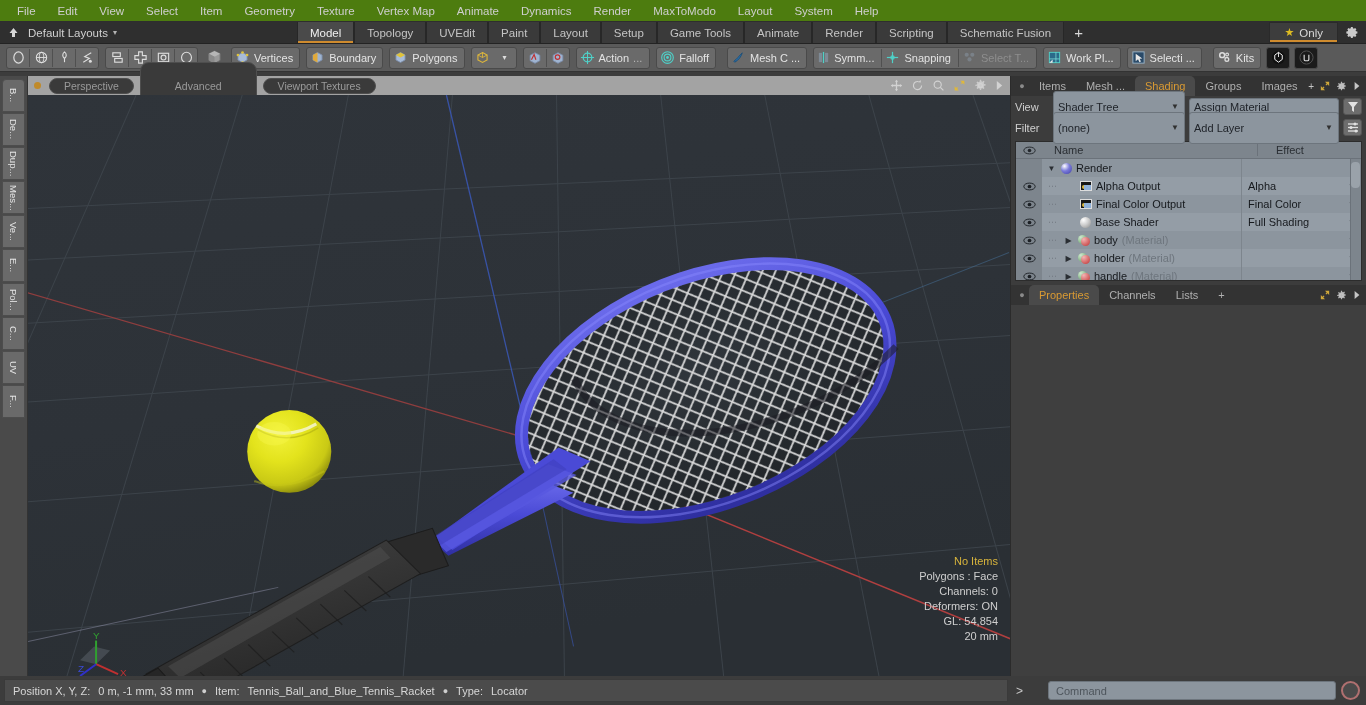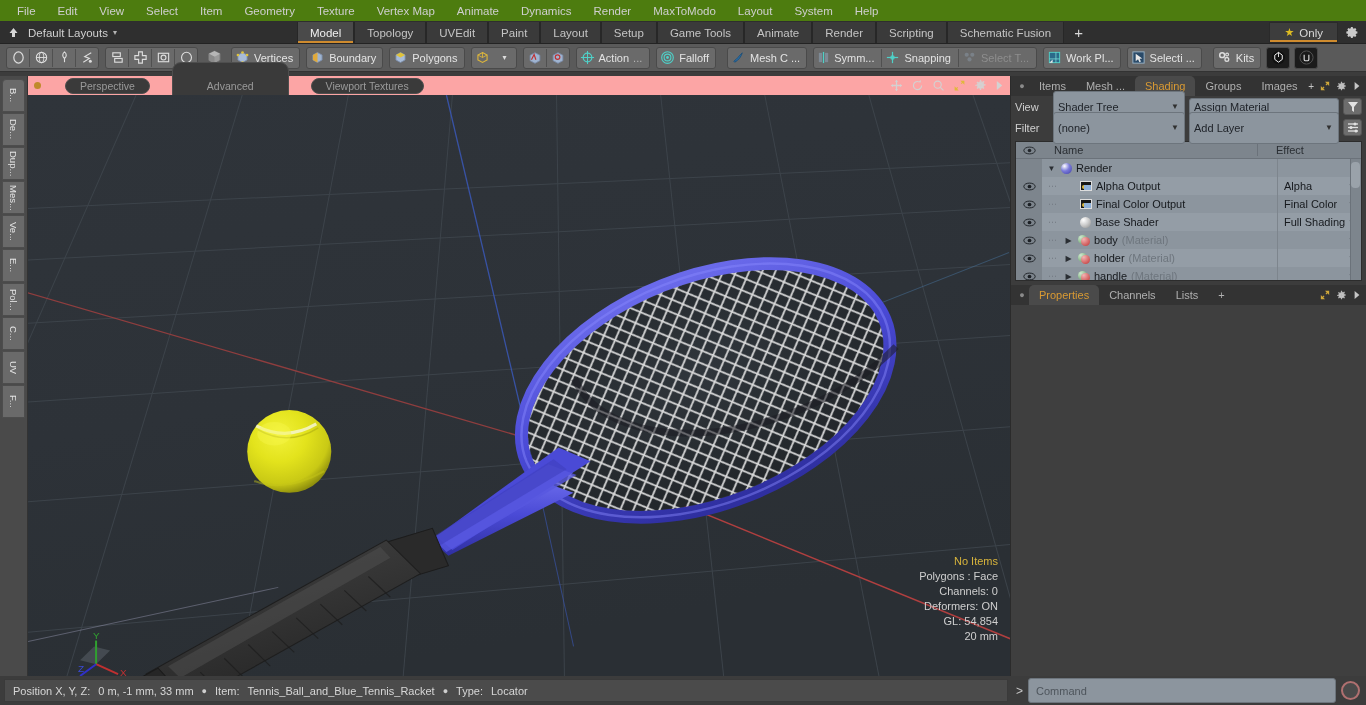--- a/index.html
+++ b/index.html
@@ -70,22 +70,22 @@
           margin-bottom:1px; display:flex; align-items:center; justify-content:center;
           color:#e4e4e4; font-size:9.5px; position:relative; }
   .vtab span { writing-mode:vertical-rl; text-orientation:mixed; white-space:nowrap;
                letter-spacing:0px; }
   .vtab:first-child { border-radius:4px 4px 0 0; }
   .vstrip-rest { flex:1; background:#4a4a4a; }
 
   
   .vpwrap { flex:1; background:#2b2b2b; display:flex; flex-direction:column;
             border-left:1px solid #333; position:relative; }
-  .vphead { height:19px; background:#fca5a5; display:flex; align-items:center;
-            padding:0 6px; gap:22px; position:relative; }
+  .vphead { height:19px; background:#a3a3a3; display:flex; align-items:center;
+            padding:0 6px; gap:6px; position:relative; }
   .vpdot { width:7px; height:7px; border-radius:50%; background:#c08a2a; margin-right:2px; }
   .vpbtn { padding:1px 14px; border:1px solid #4e4e4e; border-radius:9px;
            background:#3a3a3a; color:#9a9a9a; font-size:10.5px; white-space:nowrap; }
   .vpicons { position:absolute; right:6px; top:0; height:19px; display:flex;
              align-items:center; gap:8px; color:#d2d2d2; }
 
   .viewport { flex:1; position:relative; overflow:hidden; background:#2e3338; }
 
   .stats { position:absolute; right:12px; bottom:32px; text-align:right;
            font-size:11px; color:#cfcfcf; line-height:15px; }
@@ -125,21 +125,21 @@
                font-size:11px; color:#2a2e33; border-bottom:1px solid #6b727a; }
   .th-eye { width:26px; display:flex; align-items:center; justify-content:center; }
   .th-name { flex:1; padding-left:12px; }
   .th-effect { width:104px; padding-left:18px; border-left:1px solid #6b727a; }
   .tree-body { flex:1; overflow:hidden; position:relative; }
   .trow { height:18px; display:flex; align-items:center; font-size:11px; color:#16191d; }
   .trow .c-eye { width:26px; display:flex; align-items:center; justify-content:center;
                  background:#7d858d; height:18px; }
   .trow .c-name { flex:1; display:flex; align-items:center; gap:4px; padding-left:4px;
                   overflow:hidden; white-space:nowrap; }
-  .trow .c-eff { width:84px; height:18px; border-left:1px solid #7d858d;
+  .trow .c-eff { width:120px; height:18px; border-left:1px solid #7d858d;
                  display:flex; align-items:center; padding-left:6px; position:relative; }
   .trow .c-eff .cc { position:absolute; right:5px; font-size:8px; color:#222; }
   .muted { color:#6e767e; }
   .indent { display:inline-block; width:13px; }
   .dline { display:inline-block; width:13px; color:#6e767e; font-size:9px; text-align:center; }
   .tri { font-size:8px; color:#2a2e33; width:11px; display:inline-block; text-align:center; }
   .scroll-col { position:absolute; right:0; top:0; width:11px; bottom:0;
                 background:#7d858d; border-left:1px solid #6b727a; }
   .scroll-thumb { position:absolute; right:1px; top:3px; width:9px; height:26px;
                   background:#9aa2aa; border-radius:4px; }
@@ -167,23 +167,23 @@
   
   .statusbar { position:absolute; left:0; right:0; bottom:0; height:29px;
                background:#3c3c3c; display:flex; align-items:center; }
   .sb-left { flex:1; height:23px; margin:0 2px 0 4px; background:#4b4b4b;
              border:1px solid #3a3a3a; display:flex; align-items:center;
              padding:0 8px; font-size:11px; color:#d6d6d6; gap:8px; }
   .sb-bullet { color:#cfcfcf; font-size:9px; }
   .sb-right { width:356px; height:29px; display:flex; align-items:center;
               gap:5px; padding:0 6px; }
   .prompt { color:#c8c8c8; font-size:12px; }
-  .cmd { flex:1; height:25px; background:#8c959e; border:1px solid #6d757d;
+  .cmd { flex:1; height:19px; background:#8c959e; border:1px solid #6d757d;
          border-radius:3px; display:flex; align-items:center; padding:0 7px;
-         font-size:11px; color:#4e555c; }
+         font-size:11px; color:#4e555c;margin-left:20px; }
   .cmd-circle { width:19px; height:19px; border-radius:50%; background:#4a4a4a;
                 border:2px solid #b07070; }
 
   svg { display:block; }
 </style>
 </head>
 <body>
 
 <div id="app">
 

